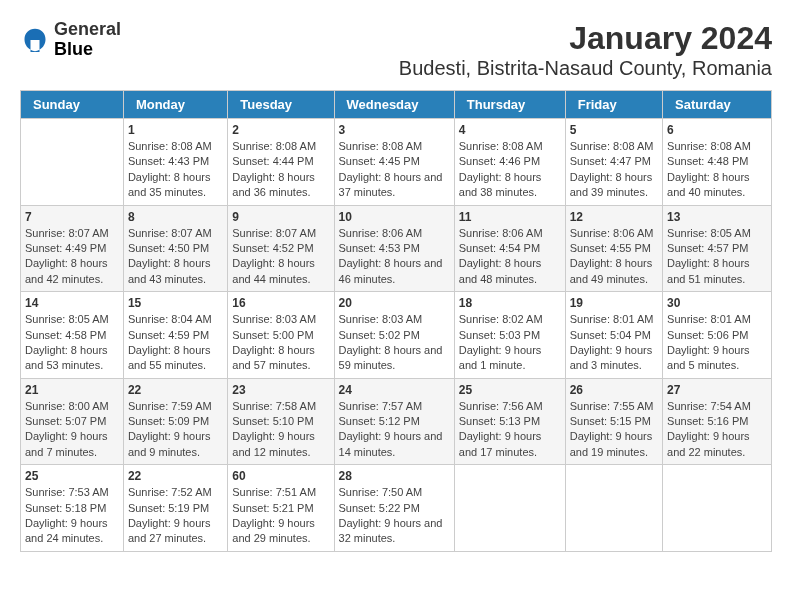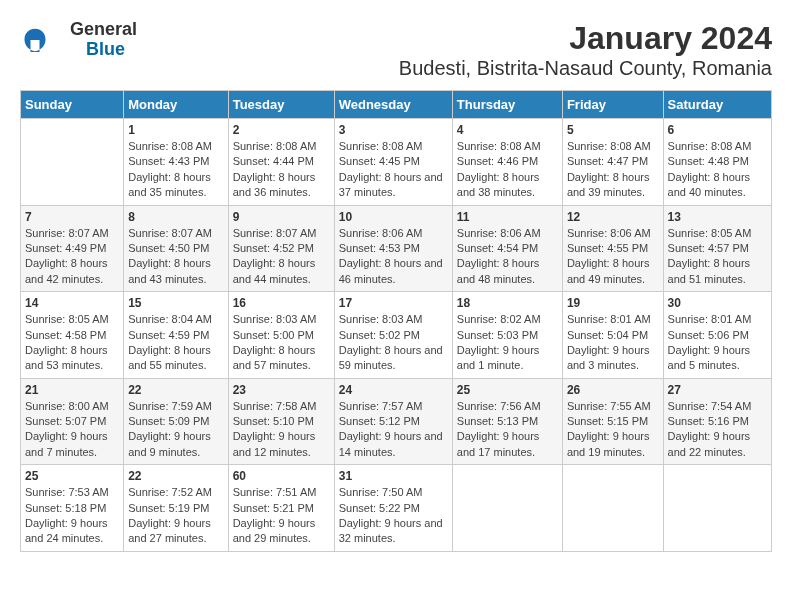--- a/index.html
+++ b/index.html
@@ -12,31 +12,31 @@
     }
     .header-area {
       display: flex;
       align-items: flex-start;
       justify-content: space-between;
       margin-bottom: 10px;
     }
     .logo {
       display: flex;
       align-items: center;
-      gap: 20px;
+      gap: 4px;
     }
     .logo-text {
       display: flex;
       flex-direction: column;
       font-size: 18px;
       font-weight: bold;
       line-height: 1.1;
     }
     .logo-general { color: #333; }
-    .logo-blue { color: #0369a1; margin-left: 16px; }
+    .logo-blue { color: #000000; }
     .logo-icon {
       width: 30px;
       height: 30px;
     }
     .title-area {
       text-align: right;
     }
     .main-title {
       font-size: 32px;
       font-weight: bold;
@@ -47,21 +47,21 @@
       color: #333;
     }
     table {
       width: 100%;
       border-collapse: collapse;
       font-size: 11px;
     }
     thead tr th {
       background-color: #2980b9;
       color: #fff;
-      padding: 6px 4px;
+      padding: 6px 12px;
       text-align: left;
       font-size: 13px;
       border: 1px solid #ccc;
     }
     tbody tr td {
       border: 1px solid #ccc;
       padding: 4px;
       vertical-align: top;
       min-height: 70px;
       font-size: 11px;
@@ -179,21 +179,21 @@
         </td>
         <td>
           <span class="day-number">15</span>
           <div class="day-info">Sunrise: 8:04 AM<br>Sunset: 4:59 PM<br>Daylight: 8 hours and 55 minutes.</div>
         </td>
         <td>
           <span class="day-number">16</span>
           <div class="day-info">Sunrise: 8:03 AM<br>Sunset: 5:00 PM<br>Daylight: 8 hours and 57 minutes.</div>
         </td>
         <td>
-          <span class="day-number">17</span>
+          <span class="day-number">20</span>
           <div class="day-info">Sunrise: 8:03 AM<br>Sunset: 5:02 PM<br>Daylight: 8 hours and 59 minutes.</div>
         </td>
         <td>
           <span class="day-number">18</span>
           <div class="day-info">Sunrise: 8:02 AM<br>Sunset: 5:03 PM<br>Daylight: 9 hours and 1 minute.</div>
         </td>
         <td>
           <span class="day-number">19</span>
           <div class="day-info">Sunrise: 8:01 AM<br>Sunset: 5:04 PM<br>Daylight: 9 hours and 3 minutes.</div>
         </td>
@@ -239,21 +239,21 @@
         </td>
         <td>
           <span class="day-number">22</span>
           <div class="day-info">Sunrise: 7:52 AM<br>Sunset: 5:19 PM<br>Daylight: 9 hours and 27 minutes.</div>
         </td>
         <td>
           <span class="day-number">60</span>
           <div class="day-info">Sunrise: 7:51 AM<br>Sunset: 5:21 PM<br>Daylight: 9 hours and 29 minutes.</div>
         </td>
         <td>
-          <span class="day-number">31</span>
+          <span class="day-number">28</span>
           <div class="day-info">Sunrise: 7:50 AM<br>Sunset: 5:22 PM<br>Daylight: 9 hours and 32 minutes.</div>
         </td>
         <td></td>
         <td></td>
         <td></td>
       </tr>
     </tbody>
 </table>
 
 </body></html>

